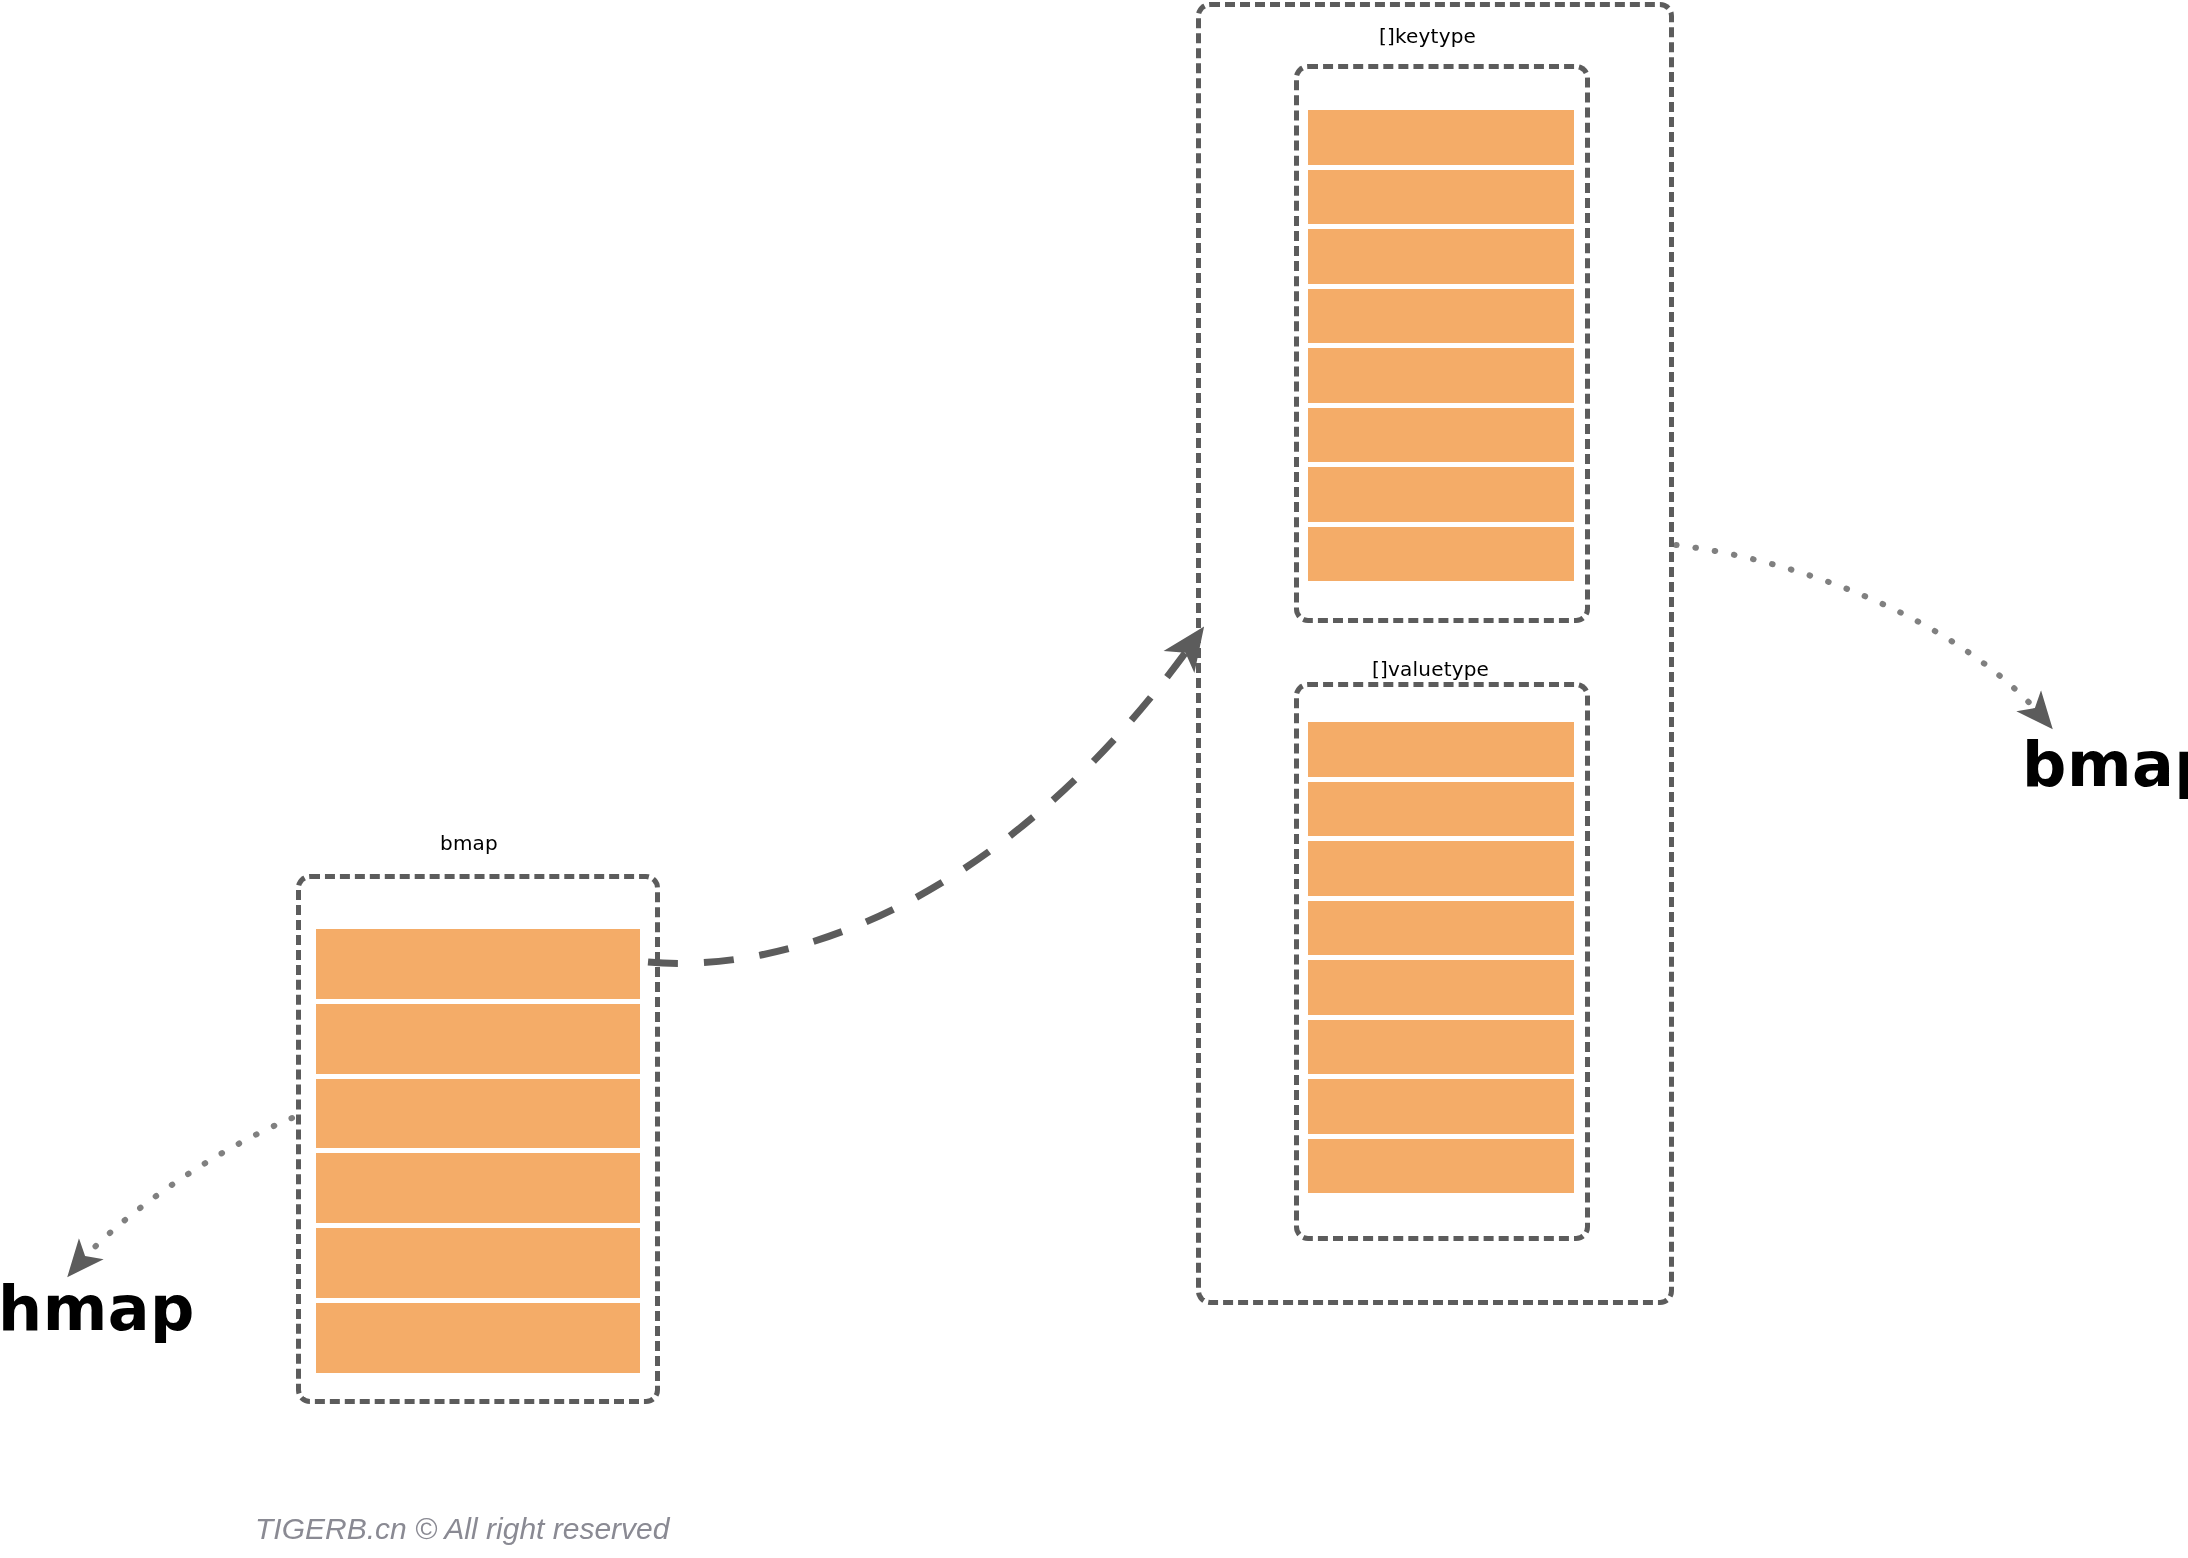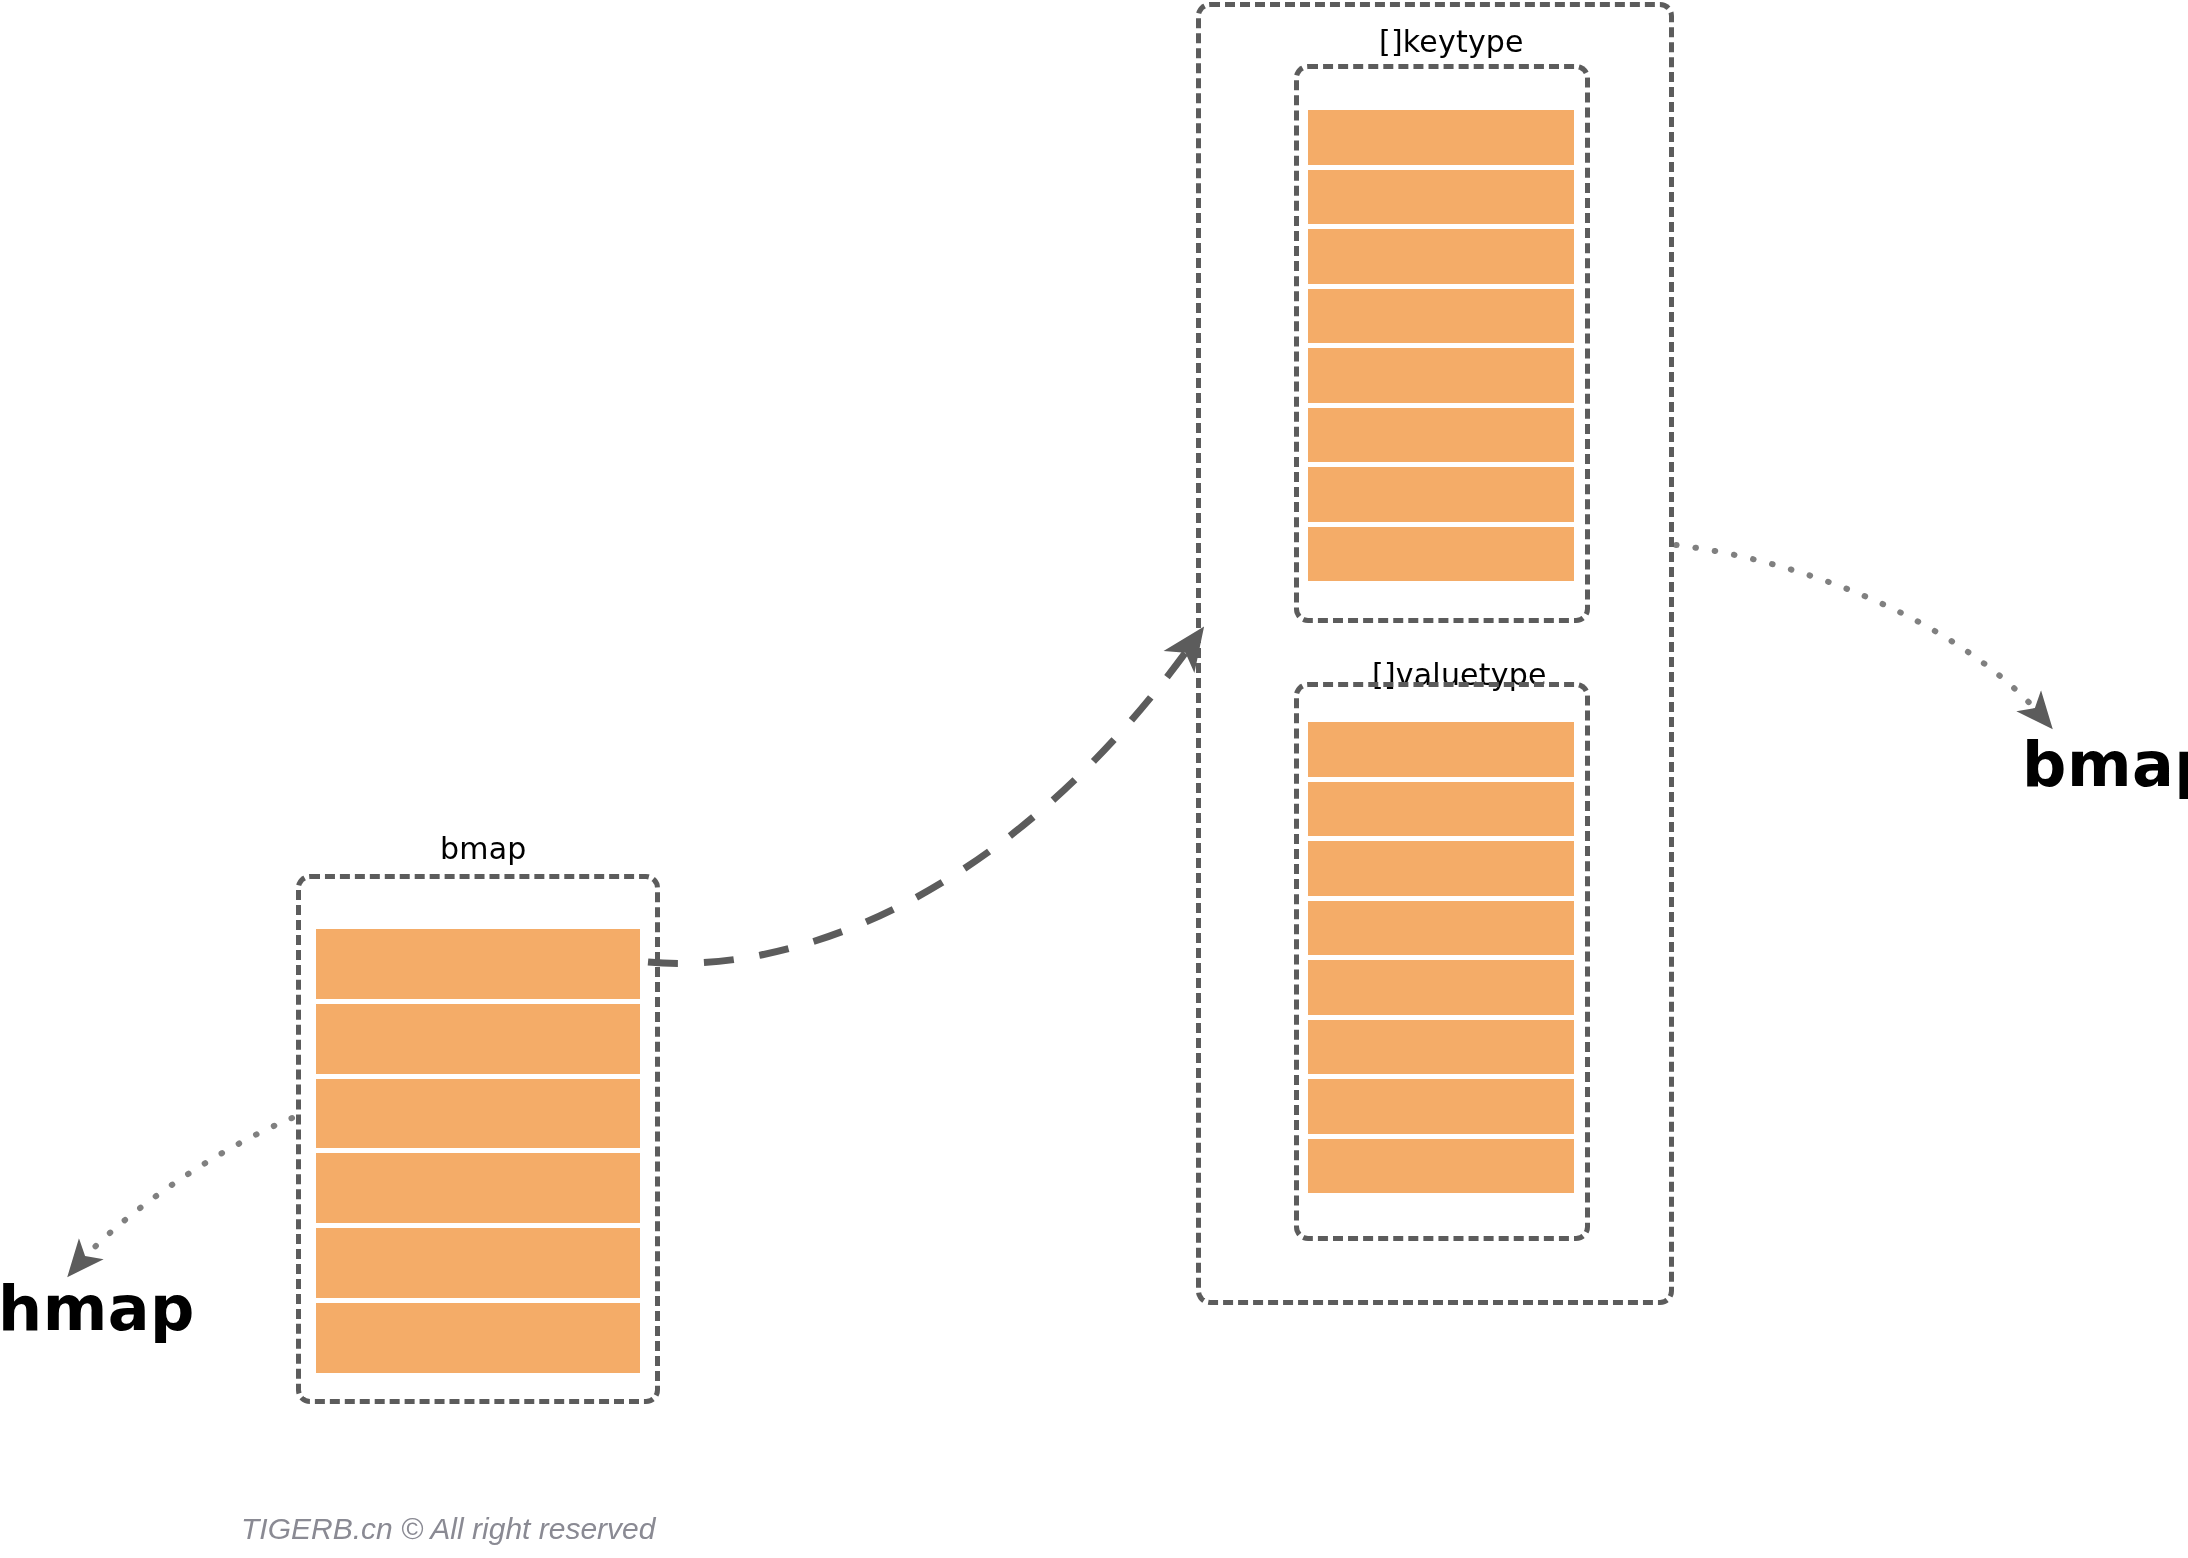--- a/index.html
+++ b/index.html
@@ -39,21 +39,21 @@
     flex: 1 1 auto;
   }
   .slot + .slot {
     margin-top: 5px;
   }
 
   
   .caption {
     position: absolute;
     color: #000000;
-    font-size: 30px;
+    font-size: 20px;
     font-weight: 400;
     white-space: nowrap;
     letter-spacing: 0.2px;
     font-family: "DejaVu Sans", "Liberation Sans", sans-serif;
   }
 
   
   .big-label {
     position: absolute;
     color: #000000;
@@ -145,15 +145,15 @@
     <div class="slot"></div>
     <div class="slot"></div>
     <div class="slot"></div>
     <div class="slot"></div>
     <div class="slot"></div>
     <div class="slot"></div>
   </div>
 
   <div class="big-label" style="left:2022px; top:728px;">bmap</div>
 
-  <div class="footer" style="left:241px; top:1512px;">TIGERB.cn © All right reserved</div>
+  <div class="footer" style="left:255px; top:1512px;">TIGERB.cn © All right reserved</div>
 
 </div>
 
 </body></html>

